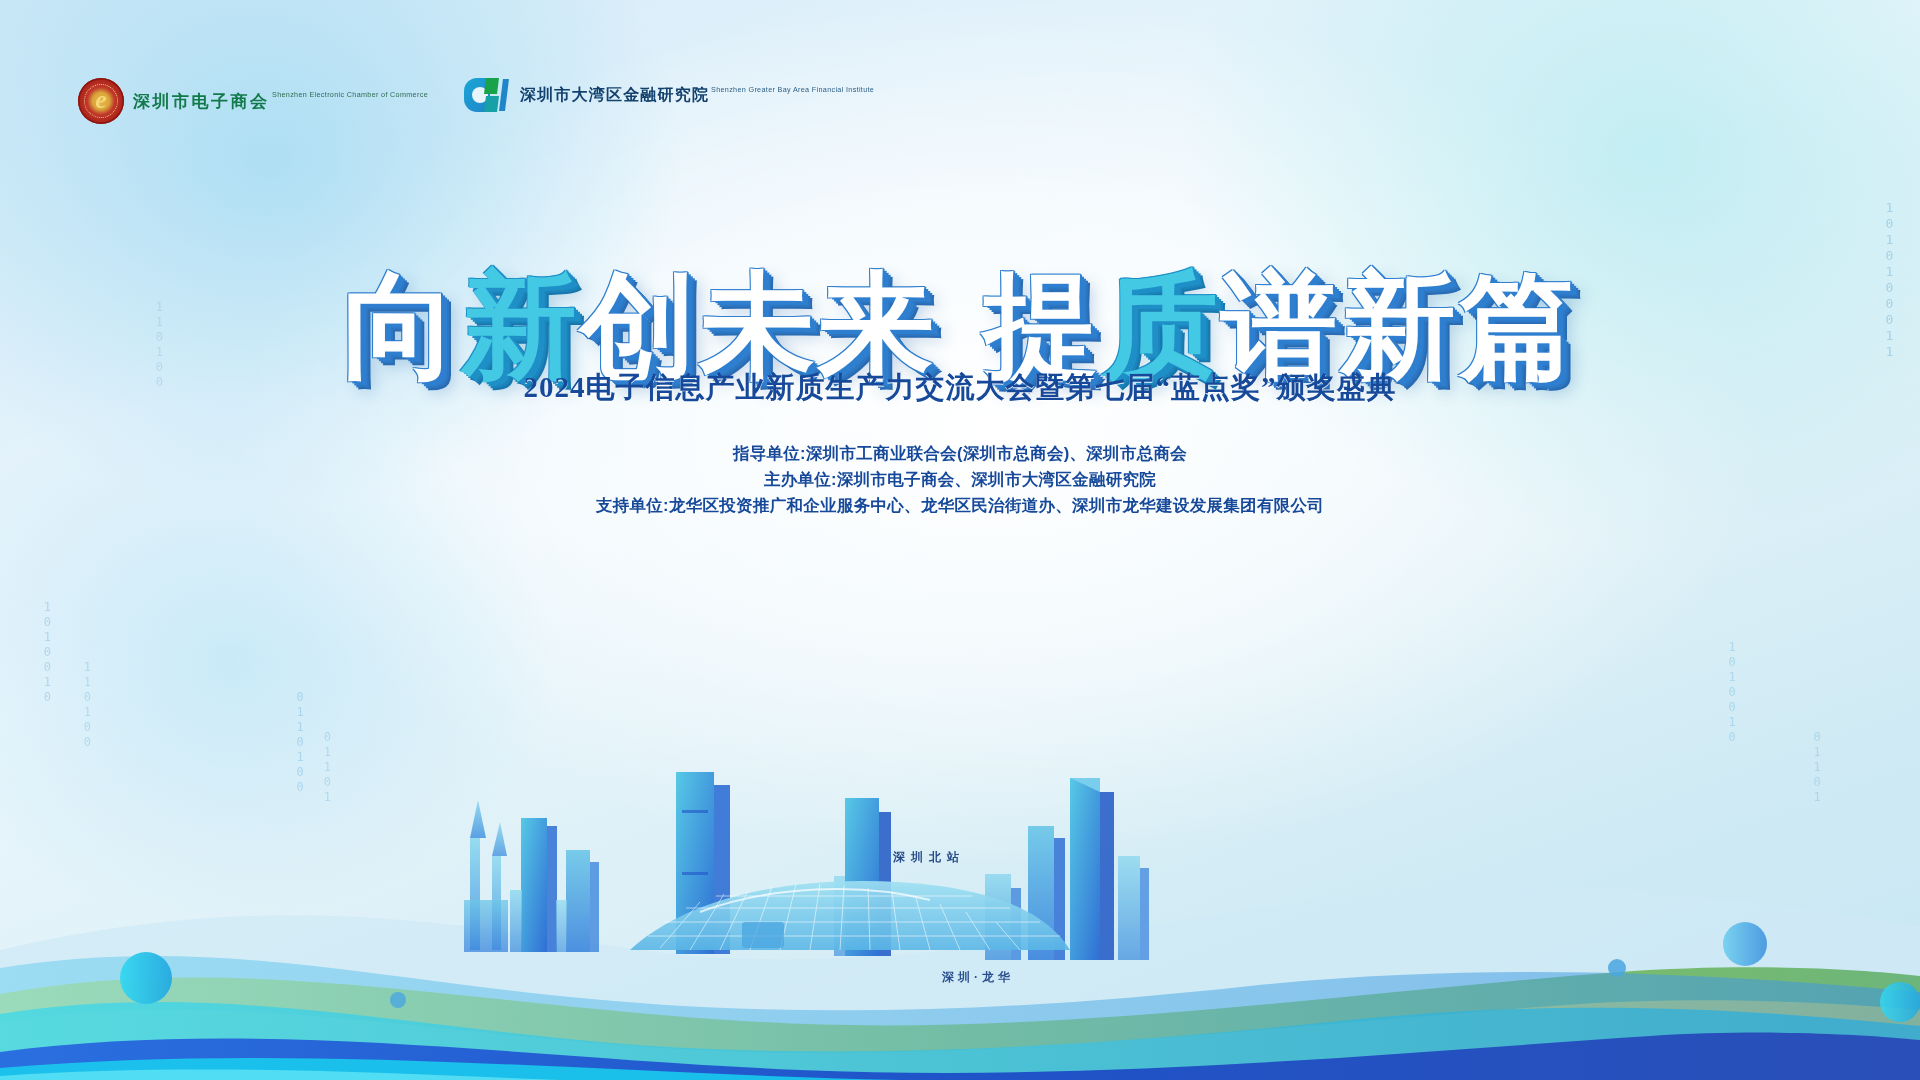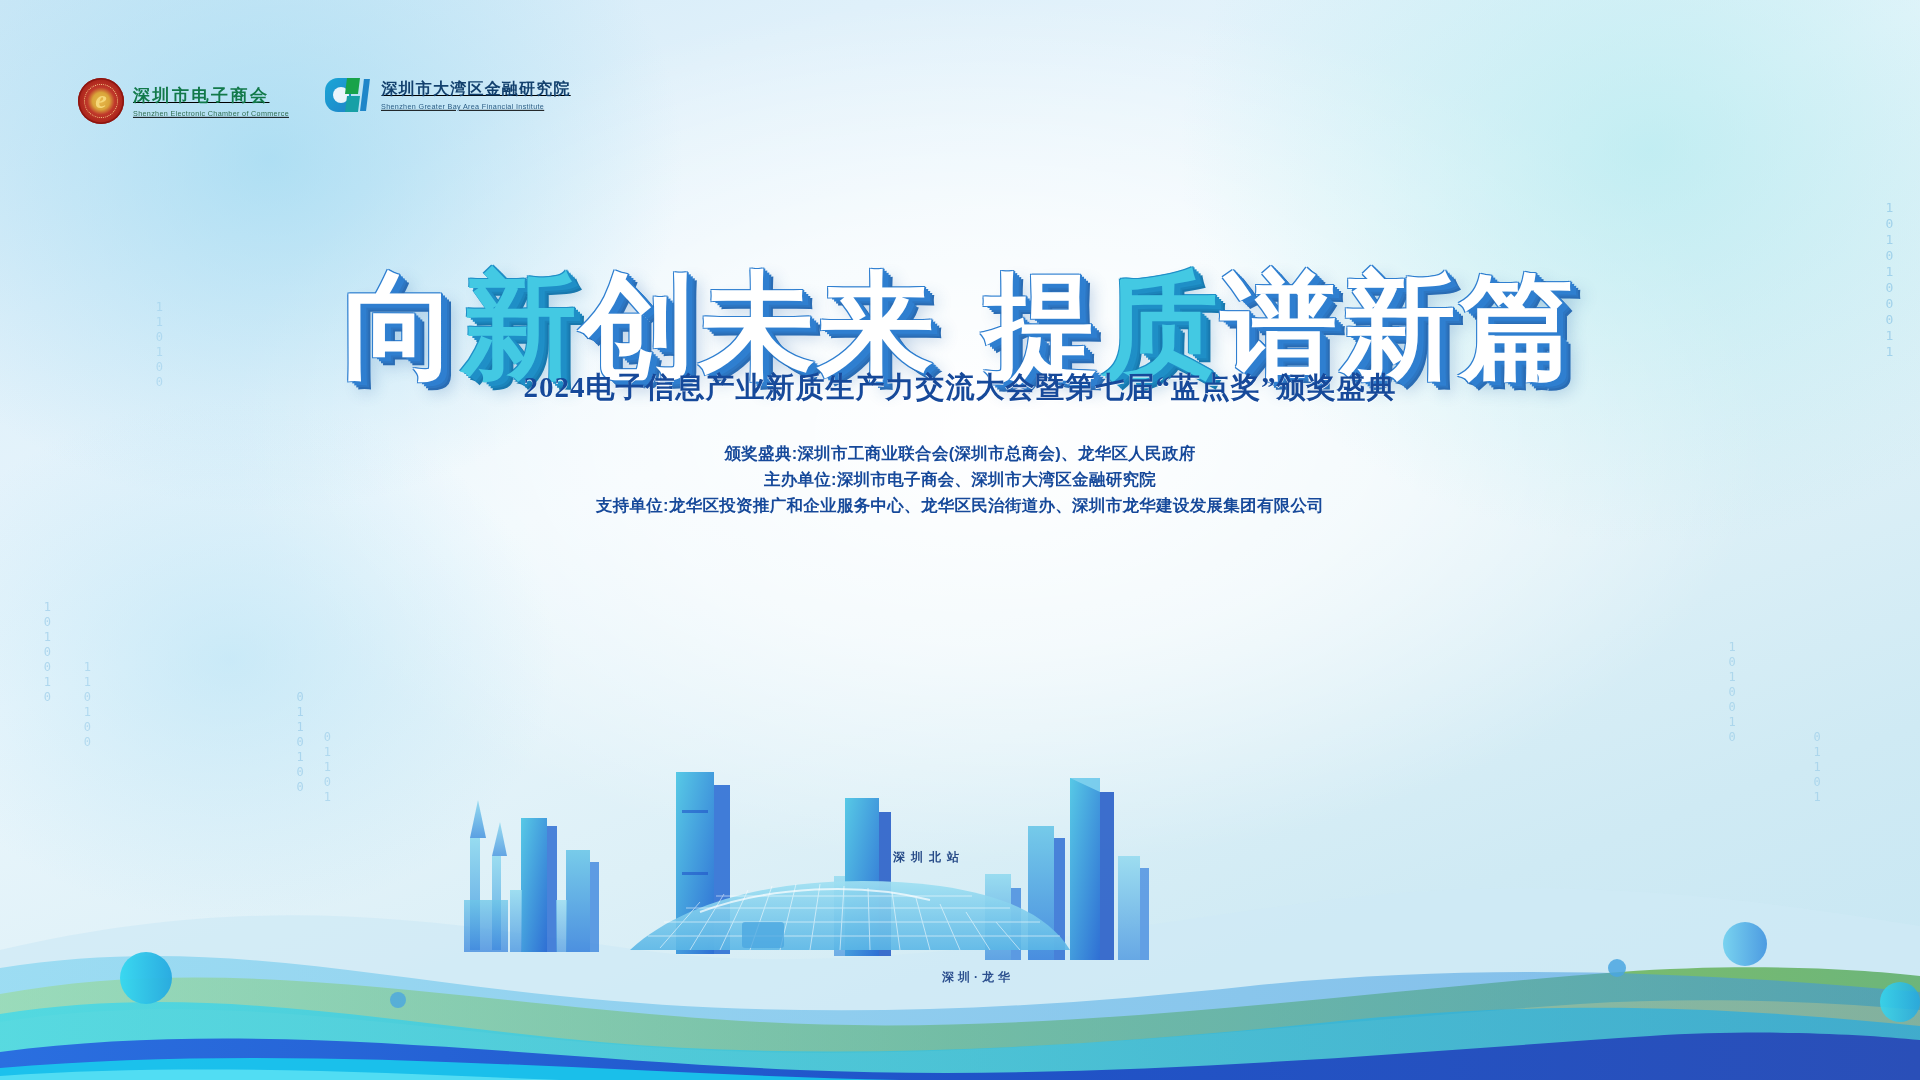--- a/index.html
+++ b/index.html
@@ -26,21 +26,21 @@
   #logobar{position:absolute;left:78px;top:78px;display:flex;align-items:flex-start;gap:20px;}
   .logo-unit{display:flex;align-items:center;gap:9px;}
   .seal{width:46px;height:46px;border-radius:50%;flex:0 0 auto;position:relative;
     background:radial-gradient(circle at 50% 50%,#e8b84b 0%,#d9a53a 26%,#c0392b 42%,#a61f17 72%,#8d1510 100%);
     box-shadow:0 0 0 1.5px #8d1510 inset;}
   .seal:after{content:"";position:absolute;left:6px;top:6px;right:6px;bottom:6px;border-radius:50%;
     border:1px dotted rgba(255,228,150,.85);}
   .seal .e{position:absolute;left:0;right:0;top:50%;transform:translateY(-52%);
     text-align:center;font-family:"Liberation Serif","DejaVu Serif",serif;
     font-size:26px;font-style:italic;font-weight:700;color:#f6d87a;line-height:1;}
-  .logo-txt{display:flex;flex-direction:column;justify-content:center;gap:2px;text-decoration:underline;}
+  .logo-txt{display:flex;flex-direction:row;justify-content:center;gap:2px;}
   .logo-cn{font-size:17px;font-weight:700;color:#12794a;letter-spacing:2.5px;
     font-family:"Liberation Serif","DejaVu Serif",serif;white-space:nowrap;}
   .logo-en{font-size:7.5px;color:#2d6b4f;letter-spacing:.35px;white-space:nowrap;
     transform:scale(.96);transform-origin:left center;}
 
   .gbi{width:44px;height:34px;flex:0 0 auto;position:relative;}
   .gbi .g{position:absolute;left:0;top:0;width:26px;height:34px;border-radius:13px 0 0 13px;
     background:linear-gradient(135deg,#1aa6d6,#1f86c9);}
   .gbi .g:after{content:"";position:absolute;left:8px;top:9px;width:16px;height:16px;border-radius:50%;
     background:#e8f4fb;}
@@ -145,21 +145,21 @@
   <div class="bincol" style="right:180px;top:640px;font-size:12px;color:rgba(120,185,225,.42);">1010010</div>
   <div class="bincol" style="right:95px;top:730px;font-size:12px;color:rgba(120,185,225,.40);">01101</div>
 
   <div id="titlewrap">
     <div class="mtitle"><span>向</span><span class="hl">新</span><span>创未来</span><span class="gap"></span><span>提</span><span class="hl">质</span><span>谱新篇</span></div>
   </div>
 
   <div id="subtitle">2024电子信息产业新质生产力交流大会暨第七届“蓝点奖”颁奖盛典</div>
 
   <div id="orgs">
-    <div class="line">颁奖盛典:深圳市工商业联合会(深圳市总商会)、龙华区人民政府</div>
+    <div class="line">指导单位:深圳市工商业联合会(深圳市总商会)、深圳市总商会</div>
     <div class="line">主办单位:深圳市电子商会、深圳市大湾区金融研究院</div>
     <div class="line">支持单位:龙华区投资推广和企业服务中心、龙华区民治街道办、深圳市龙华建设发展集团有限公司</div>
   </div>
 
   <svg id="skyline" viewBox="0 0 1920 430" preserveAspectRatio="none">
     <defs>
       <linearGradient id="bg1" x1="0" y1="0" x2="0" y2="1">
         <stop offset="0" stop-color="#6cc7e8"></stop>
           <stop offset="1" stop-color="#3d86dd"></stop>
       </linearGradient>

